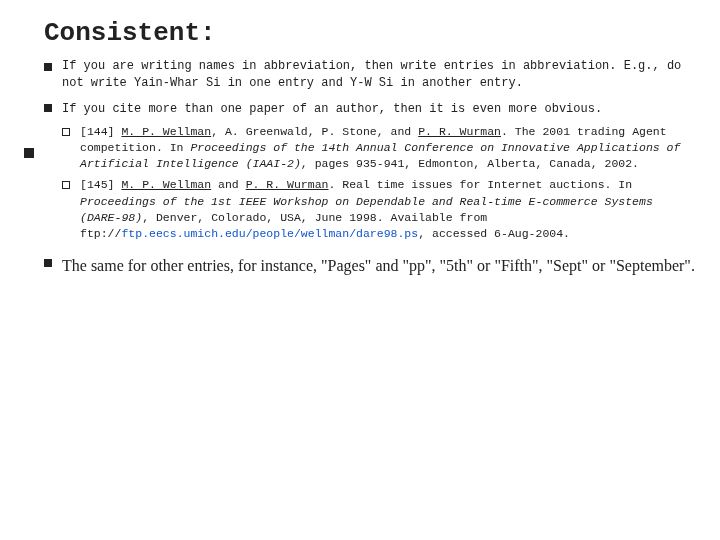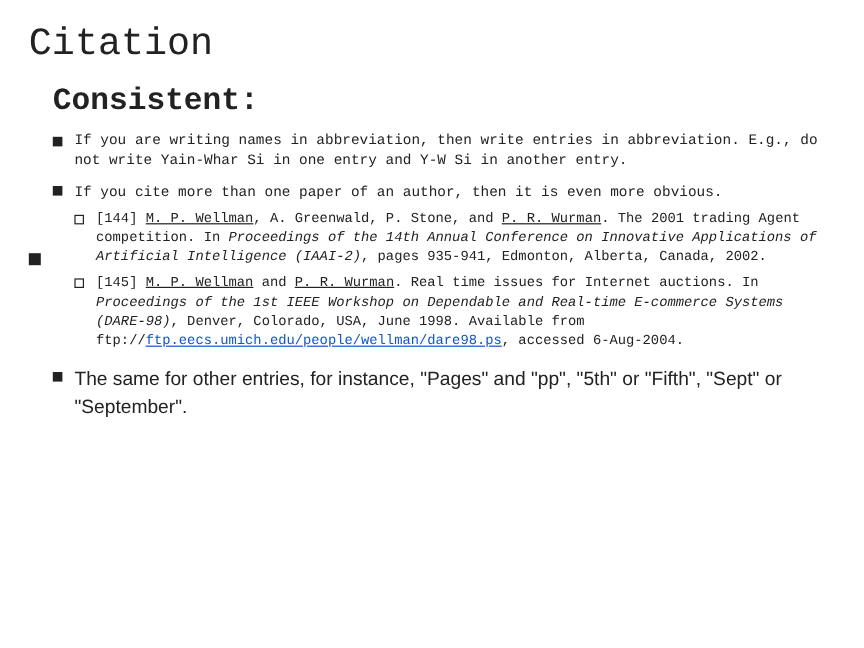--- a/index.html
+++ b/index.html
@@ -127,36 +127,34 @@
 
     .sub-text u {
     }
 
     .sub-text em {
       font-style: italic;
     }
 
     .link-text {
       color: #1155CC;
-      text-decoration: underline;
     }
 
     .third-bullet-text {
       font-size: 16px;
       color: #222;
       line-height: 1.45;
-      font-family: Liberation Sans, sans-serif;
+      font-family: Liberation Serif, serif;
     }
   </style>
 </head>
 <body>
 
 <div class="page">
 
-  <h1 class="page-title">Citation</h1>
 
   <ul class="outer-list">
     <li>
       <span class="square-bullet"></span>
       <div class="section-content">
 
         <div class="section-heading">Consistent:</div>
 
         <ul class="bullet-list">
           <li>

